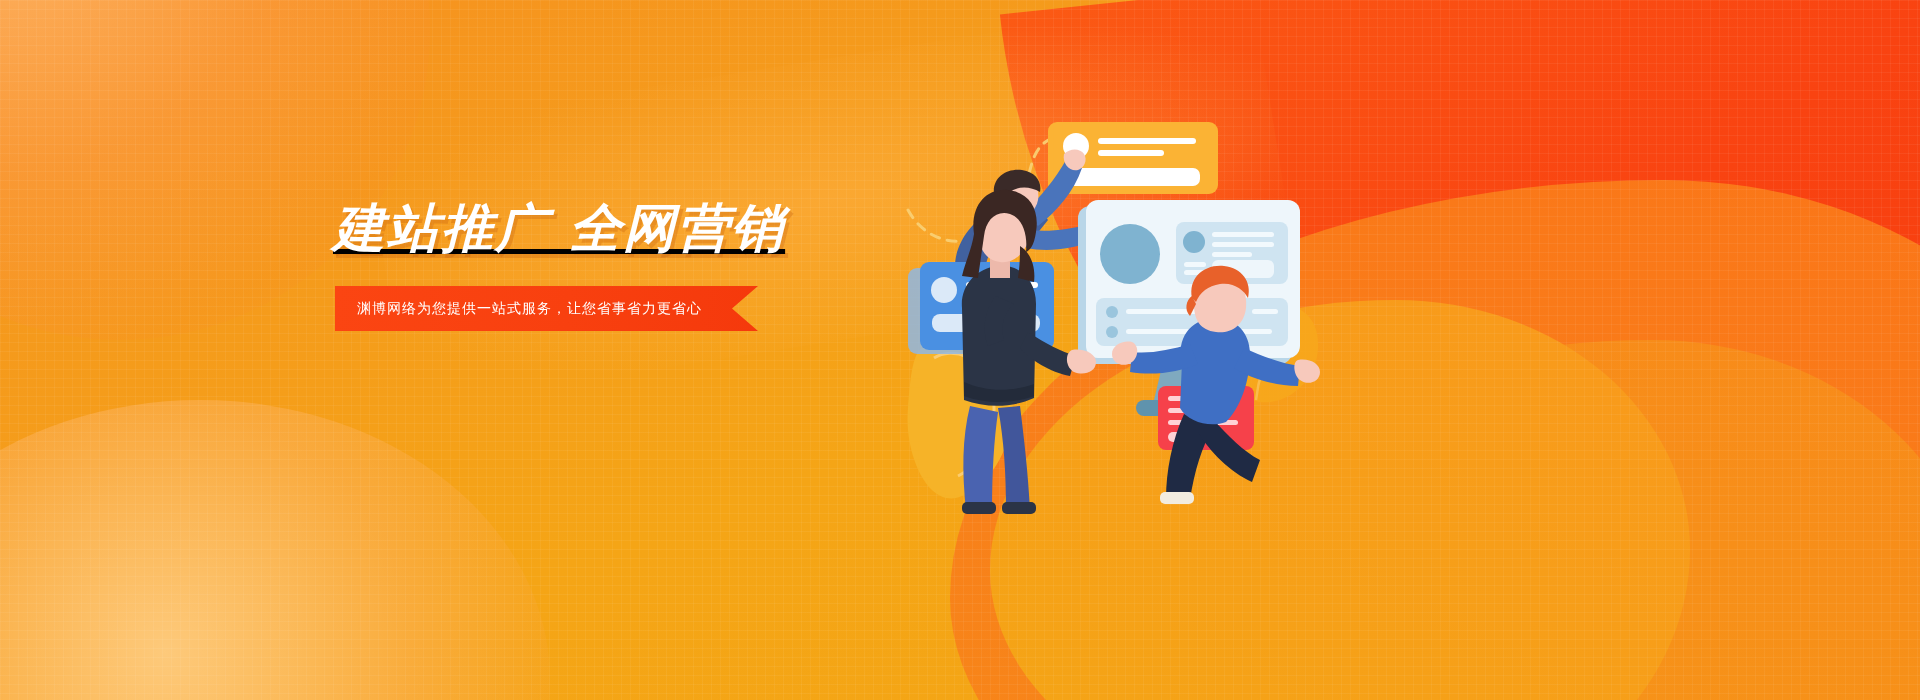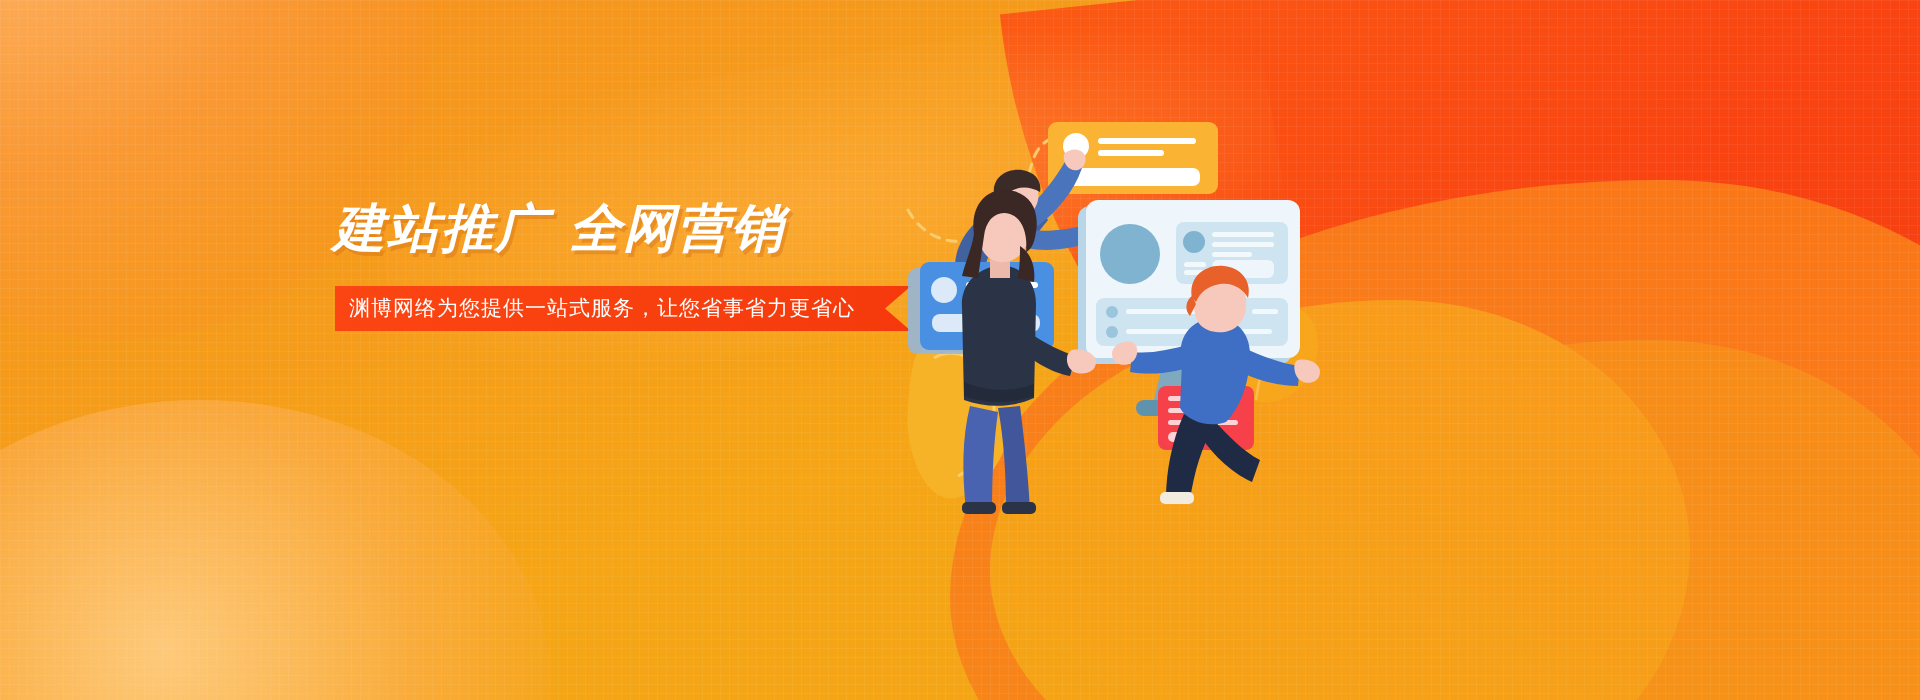--- a/index.html
+++ b/index.html
@@ -86,20 +86,21 @@
       repeating-linear-gradient(to bottom, rgba(255,255,255,0.055) 0px, rgba(255,255,255,0.055) 1px, transparent 1px, transparent 9px);
     pointer-events: none;
   }
 
   
   .copy {
     position: absolute;
     left: 333px;
     top: 196px;
     width: 640px;
+    text-decoration: underline;
   }
 
   .headline {
     font-size: 52px;
     line-height: 64px;
     font-weight: bold;
     font-style: italic;
     color: #ffffff;
     letter-spacing: 2px;
     white-space: nowrap;
@@ -107,24 +108,24 @@
     font-family: "DejaVu Sans", "Liberation Sans", sans-serif;
   }
 
   .ribbon {
     position: relative;
     margin-top: 26px;
     margin-left: 2px;
     display: inline-block;
     height: 45px;
     line-height: 45px;
-    padding: 0 56px 0 14px;
+    padding: 0 56px 0 22px;
     background: linear-gradient(95deg, #fb4512 0%, #f8400f 55%, #f5390c 100%);
     color: #ffffff;
-    font-size: 21px;
+    font-size: 14px;
     letter-spacing: 1px;
     white-space: nowrap;
     clip-path: polygon(0 0, 100% 0, 100% 0, calc(100% - 26px) 50%, 100% 100%, 100% 100%, 0 100%);
     font-family: "DejaVu Sans", "Liberation Sans", sans-serif;
   }
 
   
   .illustration {
     position: absolute;
     left: 900px;

